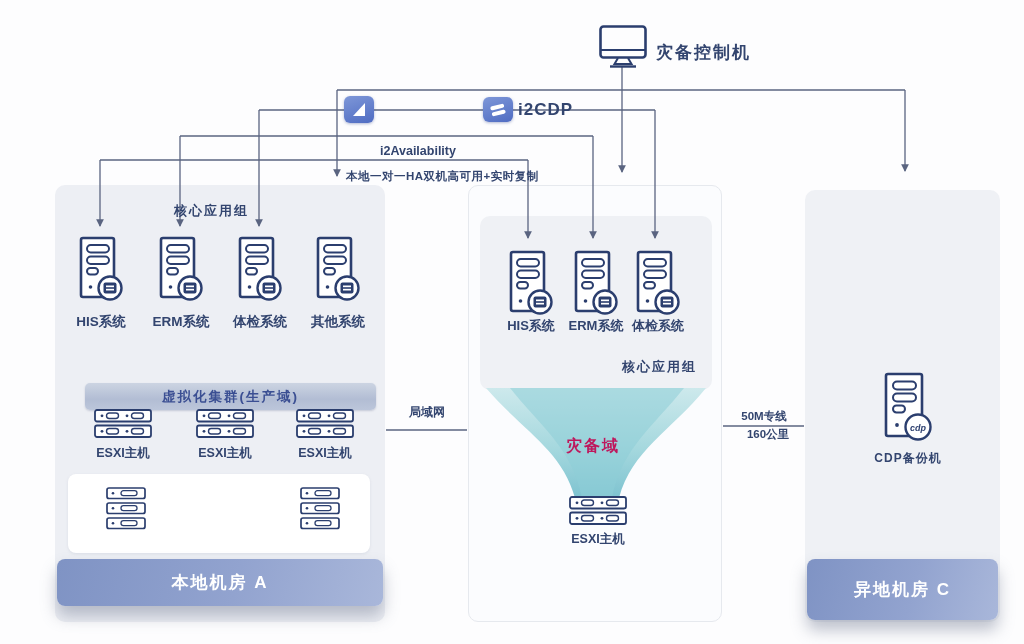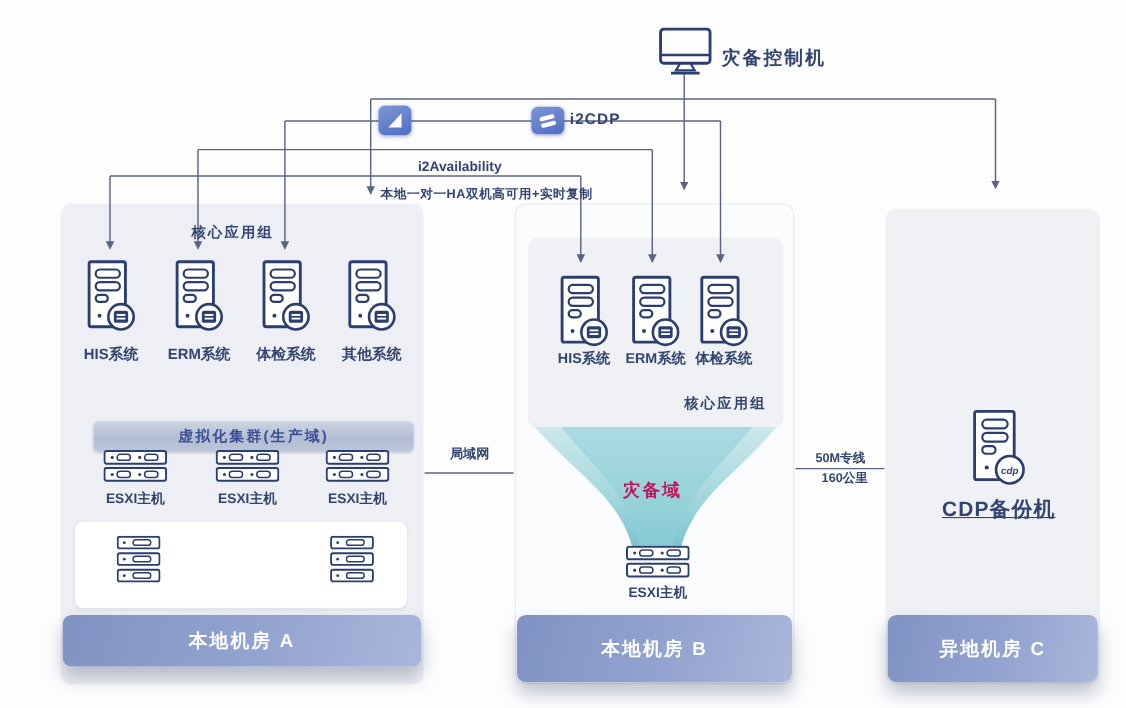--- a/index.html
+++ b/index.html
@@ -107,21 +107,21 @@
   <div class="abs lbl z3" style="left:380px;top:100px;font-size:12.5px;margin-top:44px;">i2Availability</div>
 
   <div class="abs legend-chip" style="left:483px;top:97px;width:30px;height:25px;">
     <svg width="22" height="18" viewBox="0 0 22 18">
       <g transform="rotate(-14 11 9)" fill="#fff">
         <rect x="4" y="4" width="14" height="4" rx="2"></rect>
         <rect x="4" y="10" width="14" height="4" rx="2"></rect>
       </g>
     </svg>
   </div>
-  <div class="abs lbl z3" style="left:518px;top:100px;font-size:14px;letter-spacing:1px;">i2CDP</div>
+  <div class="abs lbl z3" style="left:518px;top:100px;font-size:17px;letter-spacing:1px;">i2CDP</div>
 
   <div class="abs lbl z3" style="left:346px;top:169px;font-size:11.5px;letter-spacing:.5px;">本地一对一HA双机高可用+实时复制</div>
 
   <div class="abs lbl z3" style="left:174px;top:202px;font-size:13px;letter-spacing:2px;">核心应用组</div>
 
   <div class="abs z3" style="left:79px;top:236px;">
     <svg width="44" height="66" viewBox="0 0 44 66" fill="none" stroke="#2b3e6e">
       <rect x="2" y="2" width="33" height="59" rx="2" stroke-width="2.6" fill="#fff"></rect>
       <rect x="8" y="9" width="22" height="7.5" rx="3.7" stroke-width="2"></rect>
       <rect x="8" y="20.5" width="22" height="7.5" rx="3.7" stroke-width="2"></rect>
@@ -339,34 +339,33 @@
       <rect x="37.5" y="4" width="12" height="5.5" rx="2.7" stroke-width="1.4"></rect>
       <rect x="1" y="16.5" width="56" height="11.5" rx="2" stroke-width="1.8" fill="#fff"></rect>
       <circle cx="8" cy="22.3" r="1.4" fill="#2b3e6e" stroke="none"></circle>
       <rect x="12.5" y="19.5" width="12" height="5.5" rx="2.7" stroke-width="1.4"></rect>
       <circle cx="33" cy="22.3" r="1.4" fill="#2b3e6e" stroke="none"></circle>
       <rect x="37.5" y="19.5" width="12" height="5.5" rx="2.7" stroke-width="1.4"></rect>
     </svg>
   </div>
   <div class="abs lbl ctr z3" style="left:548px;top:531px;width:100px;font-size:12.5px;">ESXI主机</div>
 
-  <div class="abs room-bar" style="left:470px;top:559px;width:250px;height:61px;">本地机房 B</div>
 
   <div class="abs z3" style="left:884px;top:372px;">
     <svg width="48" height="70" viewBox="0 0 48 70" fill="none" stroke="#2b3e6e">
       <rect x="2" y="2" width="36" height="62" rx="2" stroke-width="2.6" fill="#fff"></rect>
       <rect x="9" y="9.5" width="23" height="8" rx="4" stroke-width="2"></rect>
       <rect x="9" y="21.5" width="23" height="8" rx="4" stroke-width="2"></rect>
       <rect x="9" y="33.5" width="12" height="7" rx="3.4" stroke-width="2"></rect>
       <circle cx="13" cy="53" r="1.9" fill="#2b3e6e" stroke="none"></circle>
       <circle cx="34" cy="55" r="12.5" stroke-width="2.4" fill="#fff"></circle>
       <text x="34" y="58.5" text-anchor="middle" font-family="Liberation Sans, sans-serif" font-size="9" font-style="italic" font-weight="bold" fill="#2b3e6e" stroke="none">cdp</text>
     </svg>
   </div>
-  <div class="abs lbl ctr z3" style="left:843px;top:450px;width:130px;font-size:19px;letter-spacing:1px;text-decoration:underline;">CDP备份机</div>
+  <div class="abs lbl ctr z3" style="left:843px;top:450px;width:130px;font-size:12px;letter-spacing:1px;">CDP备份机</div>
 
   <div class="abs room-bar" style="left:807px;top:559px;width:191px;height:61px;">异地机房 C</div>
 
   <div class="abs lbl ctr z3" style="left:399px;top:404px;width:56px;font-size:12px;">局域网</div>
   <div class="abs lbl ctr z3" style="left:731px;top:409px;width:66px;font-size:11.5px;">50M专线</div>
   <div class="abs lbl ctr z3" style="left:735px;top:427px;width:66px;font-size:11.5px;">160公里</div>
 
 </div>
 
 </body></html>

